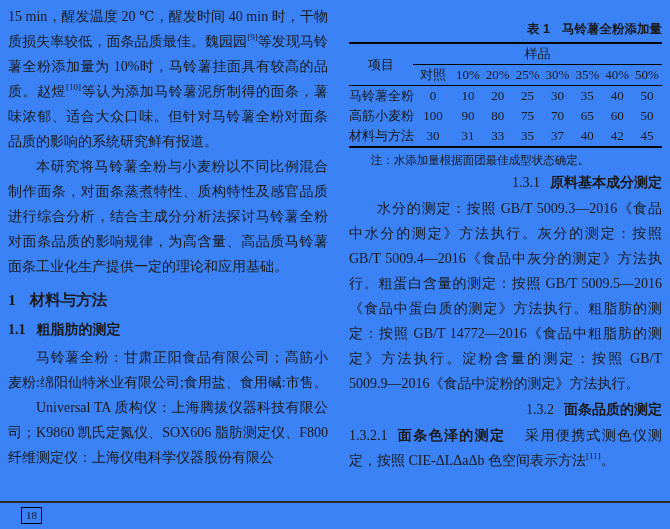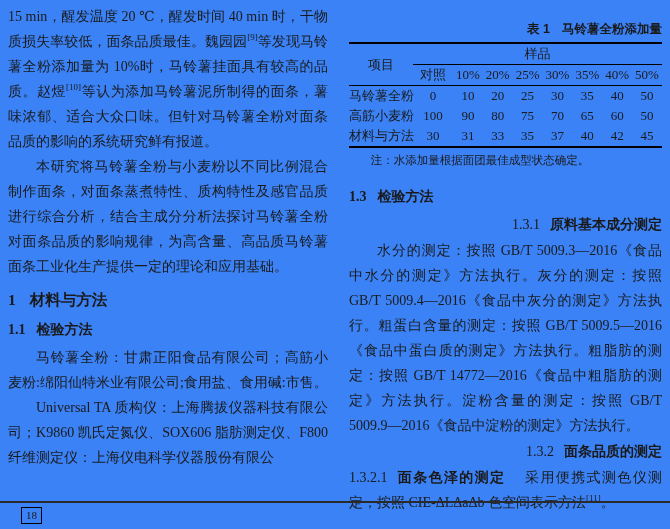--- a/index.html
+++ b/index.html
@@ -129,21 +129,21 @@
   <div class="columns">
 
     <div class="col-left">
       <p class="body"><span>15 min，醒发温度 20 ℃，醒发时间 40 min 时，干物质损失率较低，面条品质最佳。魏园园</span><sup>[9]</sup><span>等发现马铃薯全粉添加量为 10%时，马铃薯挂面具有较高的品质。赵煜</span><sup>[10]</sup><span>等认为添加马铃薯泥所制得的面条，薯味浓郁、适合大众口味。但针对马铃薯全粉对面条品质的影响的系统研究鲜有报道。</span></p>
       <p class="body indent">本研究将马铃薯全粉与小麦粉以不同比例混合制作面条，对面条蒸煮特性、质构特性及感官品质进行综合分析，结合主成分分析法探讨马铃薯全粉对面条品质的影响规律，为高含量、高品质马铃薯面条工业化生产提供一定的理论和应用基础。</p>
 
       <h2 class="h-l1">
         <span class="num">1</span><span>材料与方法</span>
       </h2>
       <h3 class="h-l2">
-        <span class="num">1.1</span><span>检验方法</span>
+        <span class="num">1.1</span><span>粗脂肪的测定</span>
       </h3>
 
       <p class="body indent">马铃薯全粉：甘肃正阳食品有限公司；高筋小麦粉:绵阳仙特米业有限公司;食用盐、食用碱:市售。</p>
       <p class="body indent">Universal TA 质构仪：上海腾拔仪器科技有限公司；K9860 凯氏定氮仪、SOX606 脂肪测定仪、F800 纤维测定仪：上海仪电科学仪器股份有限公</p>
     </div>
 
     <div class="col-right">
 
       <div class="tbl-block">
         <div class="tbl-caption">
@@ -212,23 +212,20 @@
               <td>40</td>
               <td>42</td>
               <td>45</td>
             </tr>
           </tbody>
         </table>
 
         <div class="tbl-note">注：水添加量根据面团最佳成型状态确定。</div>
       </div>
 
-      <h3 class="h-l2 sect-gap">
-        <span class="num">1.3</span><span>检验方法</span>
-      </h3>
       <h4 class="h-l3">
         <span class="num">1.3.1</span><span class="ttl">原料基本成分测定</span>
       </h4>
 
       <p class="body indent">水分的测定：按照 GB/T 5009.3—2016《食品中水分的测定》方法执行。灰分的测定：按照 GB/T 5009.4—2016《食品中灰分的测定》方法执行。粗蛋白含量的测定：按照 GB/T 5009.5—2016《食品中蛋白质的测定》方法执行。粗脂肪的测定：按照 GB/T 14772—2016《食品中粗脂肪的测定》方法执行。淀粉含量的测定：按照 GB/T 5009.9—2016《食品中淀粉的测定》方法执行。</p>
 
       <h4 class="h-l3">
         <span class="num">1.3.2</span><span class="ttl">面条品质的测定</span>
       </h4>
 

